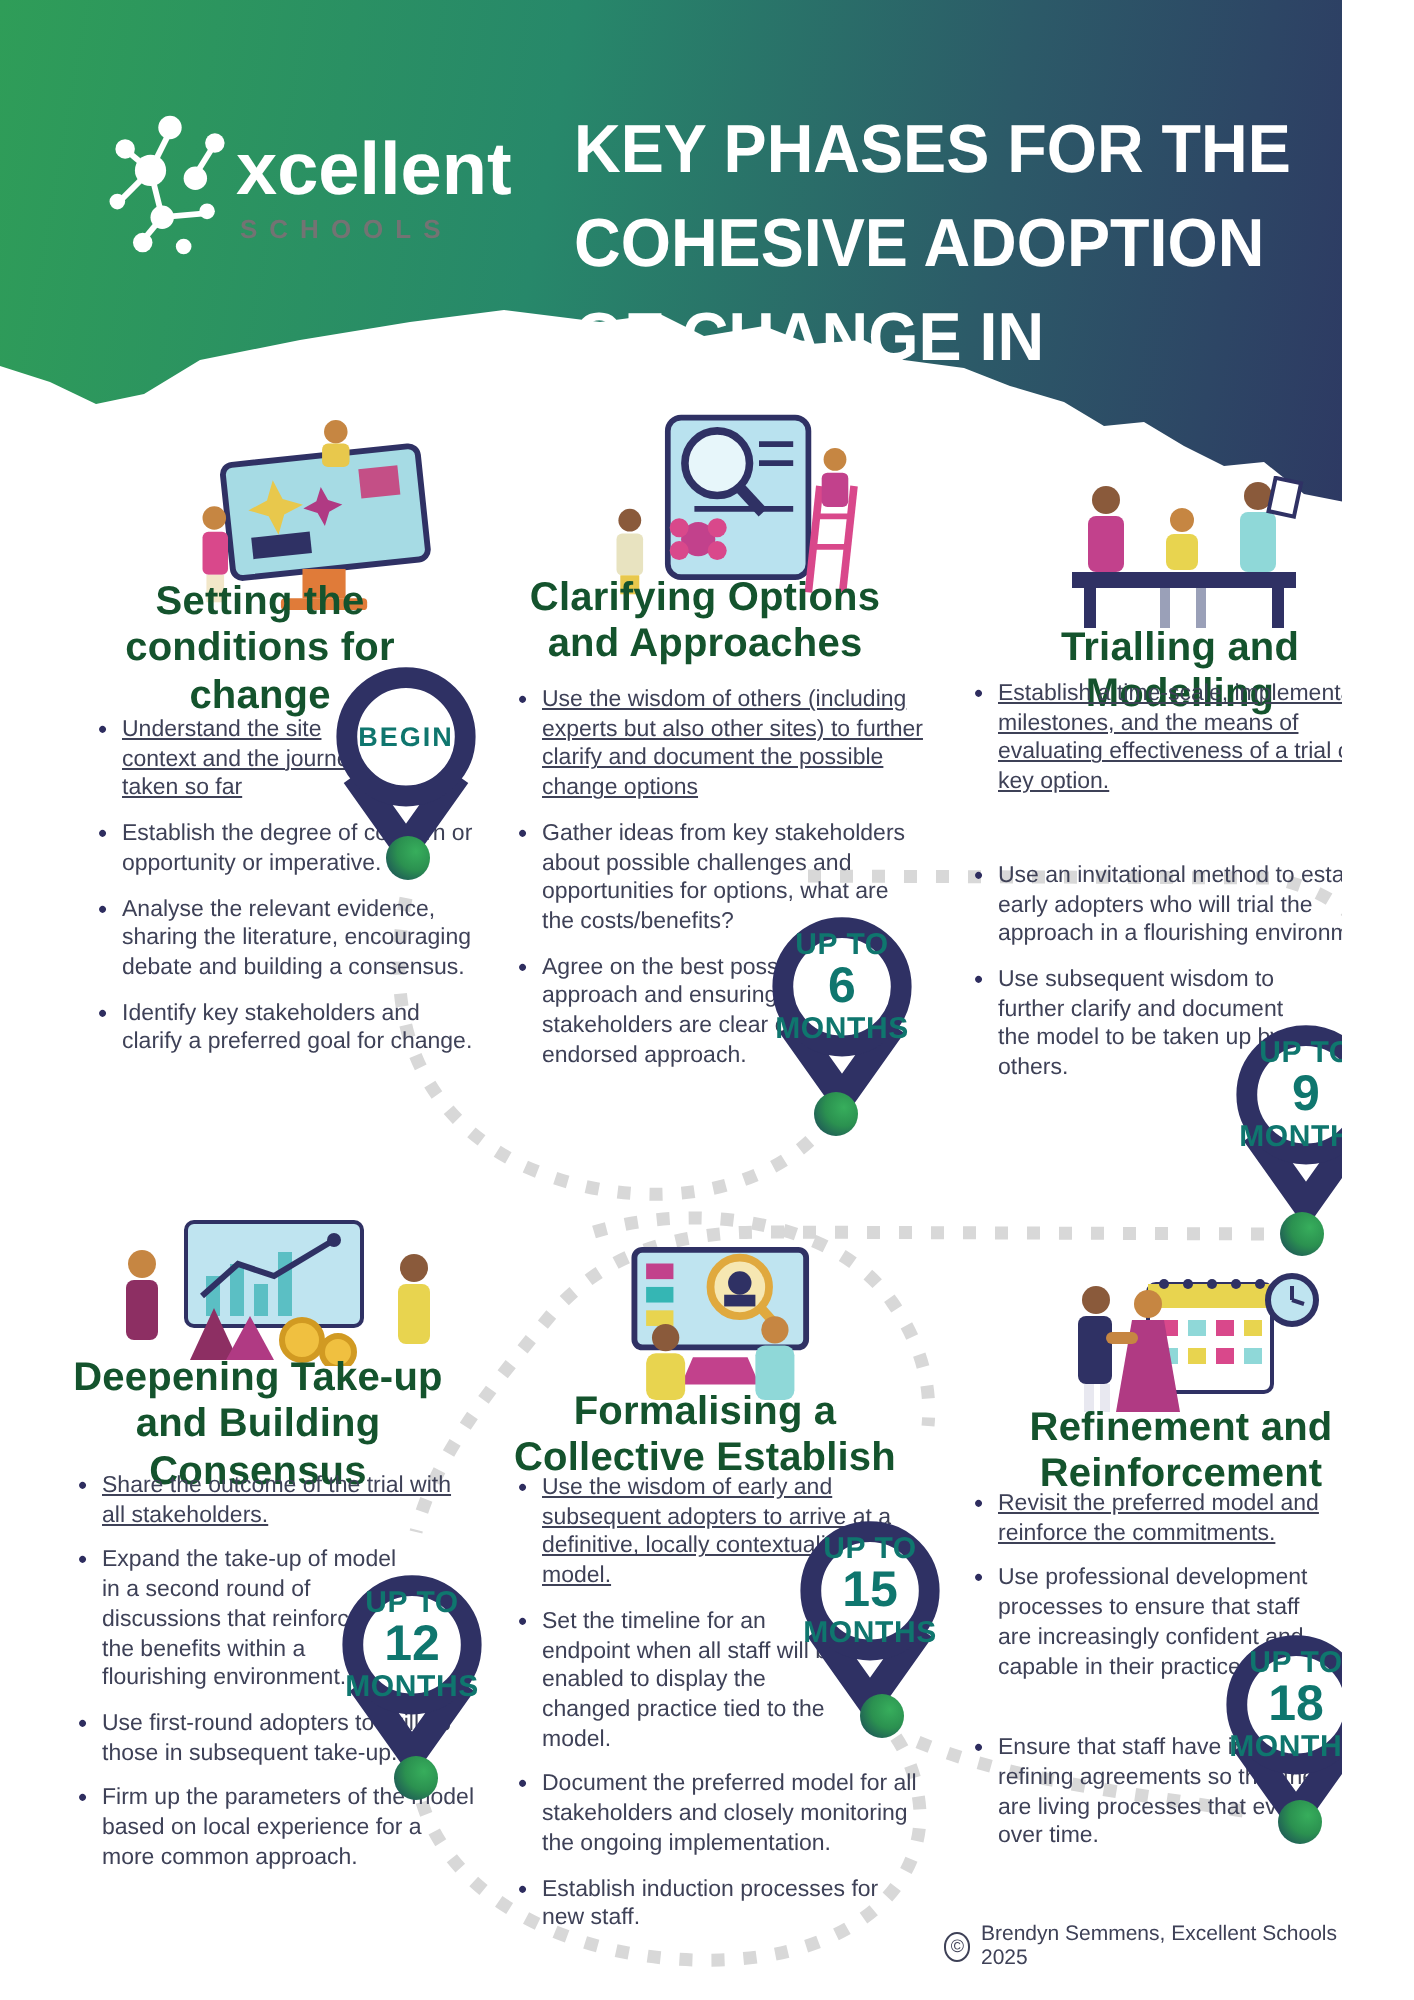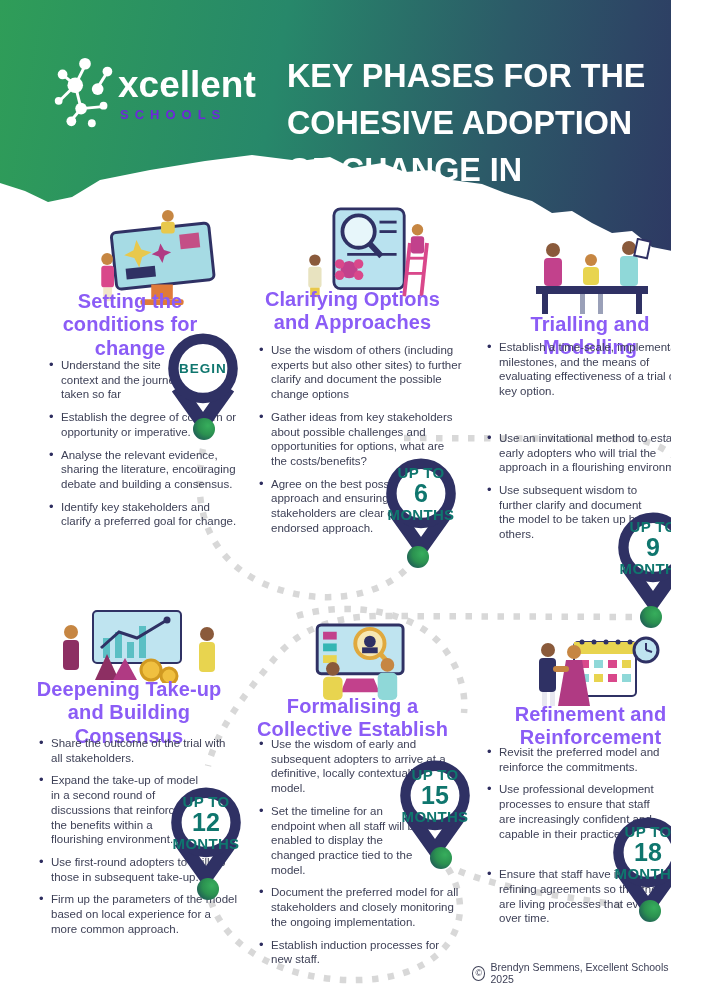--- a/index.html
+++ b/index.html
@@ -7,34 +7,34 @@
           font-family:"Liberation Sans",sans-serif;color:#3e4157;}
 
   
   .header{position:absolute;left:0;top:0;width:707px;height:300px;z-index:0;
           background:linear-gradient(100deg,#2f9d58 0%,#27886a 38%,#2c5a68 68%,#2e3262 100%);}
   .torn{position:absolute;left:0;top:0;z-index:0;}
   .logo{position:absolute;left:46px;top:52px;display:flex;align-items:flex-start;z-index:2;}
   .logo-icon{width:78px;height:82px;}
   .logo-words{margin-left:-6px;margin-top:14px;}
   .logo-name{font-size:37px;font-weight:bold;color:#fff;letter-spacing:0;line-height:1;}
-  .logo-sub{font-size:13px;font-weight:bold;color:#6d28d9;letter-spacing:6px;margin-top:4px;margin-left:2px;}
+  .logo-sub{font-size:13px;font-weight:bold;color:#737373;letter-spacing:6px;margin-top:4px;margin-left:2px;}
   .header-title{position:absolute;left:287px;top:52px;width:410px;z-index:2;color:#fff;
                 font-size:34px;font-weight:bold;line-height:1.38;white-space:pre-line;
                 transform:scaleX(0.95);transform-origin:left top;letter-spacing:0;}
 
   
   .journey{position:absolute;left:0;top:0;z-index:1;}
 
   
-  .sec-title{position:absolute;z-index:2;text-align:center;font-weight:bold;color:#8b5cf6;
+  .sec-title{position:absolute;z-index:2;text-align:center;font-weight:bold;color:#14532d;
              font-size:20px;line-height:1.17;white-space:pre-line;letter-spacing:0.1px;}
   .bullets{position:absolute;z-index:2;list-style:none;margin:0;padding:0;font-size:11.5px;line-height:1.28;}
   .bullets li{position:relative;padding-left:13px;margin-top:8px;}
-  .bullets li:first-child{margin-top:0;}
+  .bullets li:first-child{margin-top:0;text-decoration:underline;}
   .bullets li::before{content:"\2022";position:absolute;left:1px;top:-1px;color:#2e2d5f;font-size:13px;}
   .ill{position:absolute;z-index:2;}
 
   #b1 li:nth-child(1){max-width:132px;}
   #b2 li:nth-child(3){max-width:158px;}
   #b3 li:nth-child(3){max-width:160px;}
   #b3 li:nth-child(4){max-width:142px;}
   #b4 li:nth-child(2){max-width:152px;}
   #b5 li:nth-child(2){max-width:158px;}
   #b6 li:nth-child(2){max-width:168px;}

